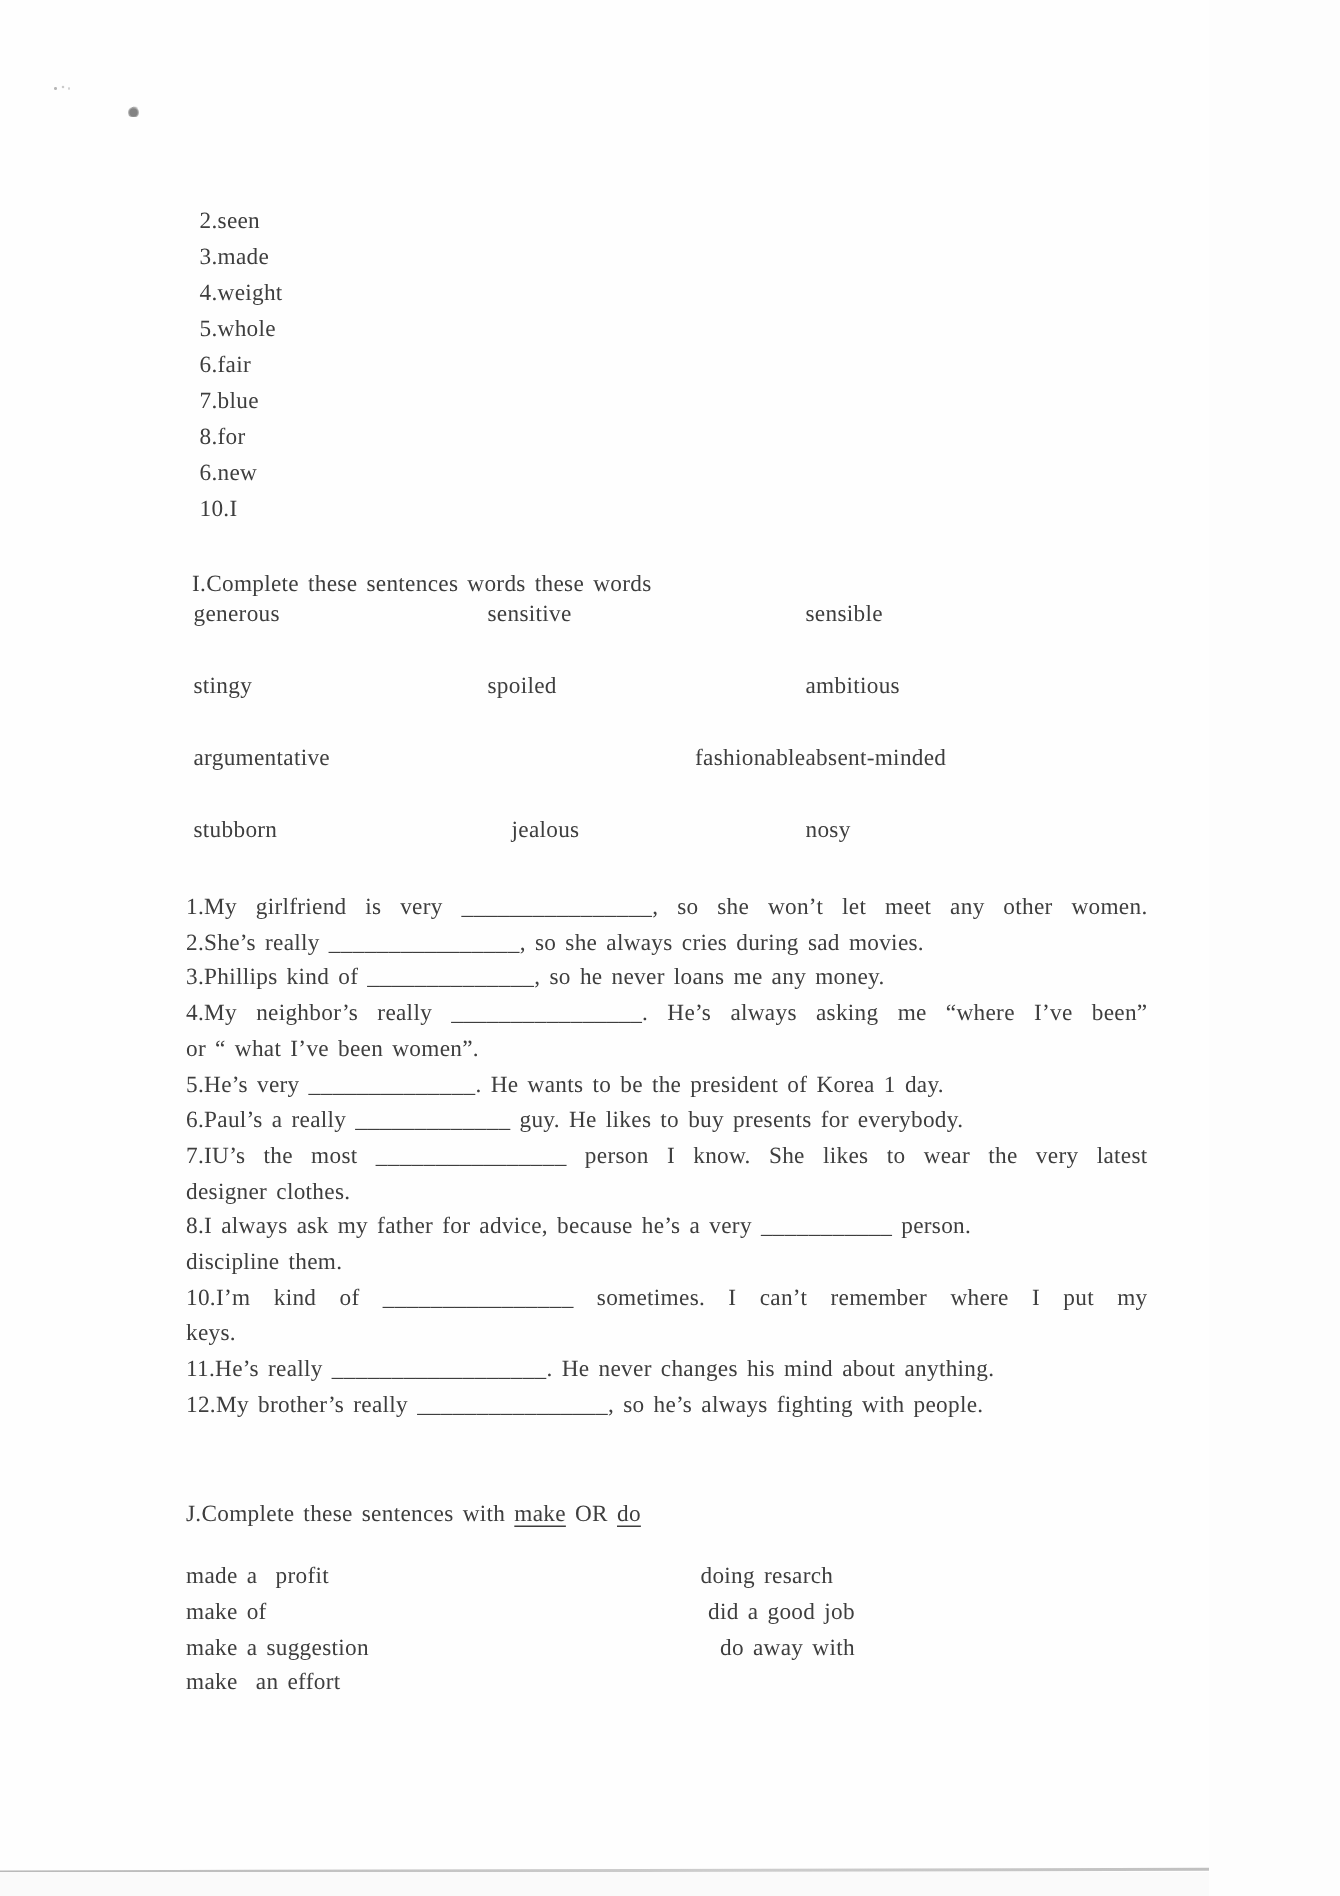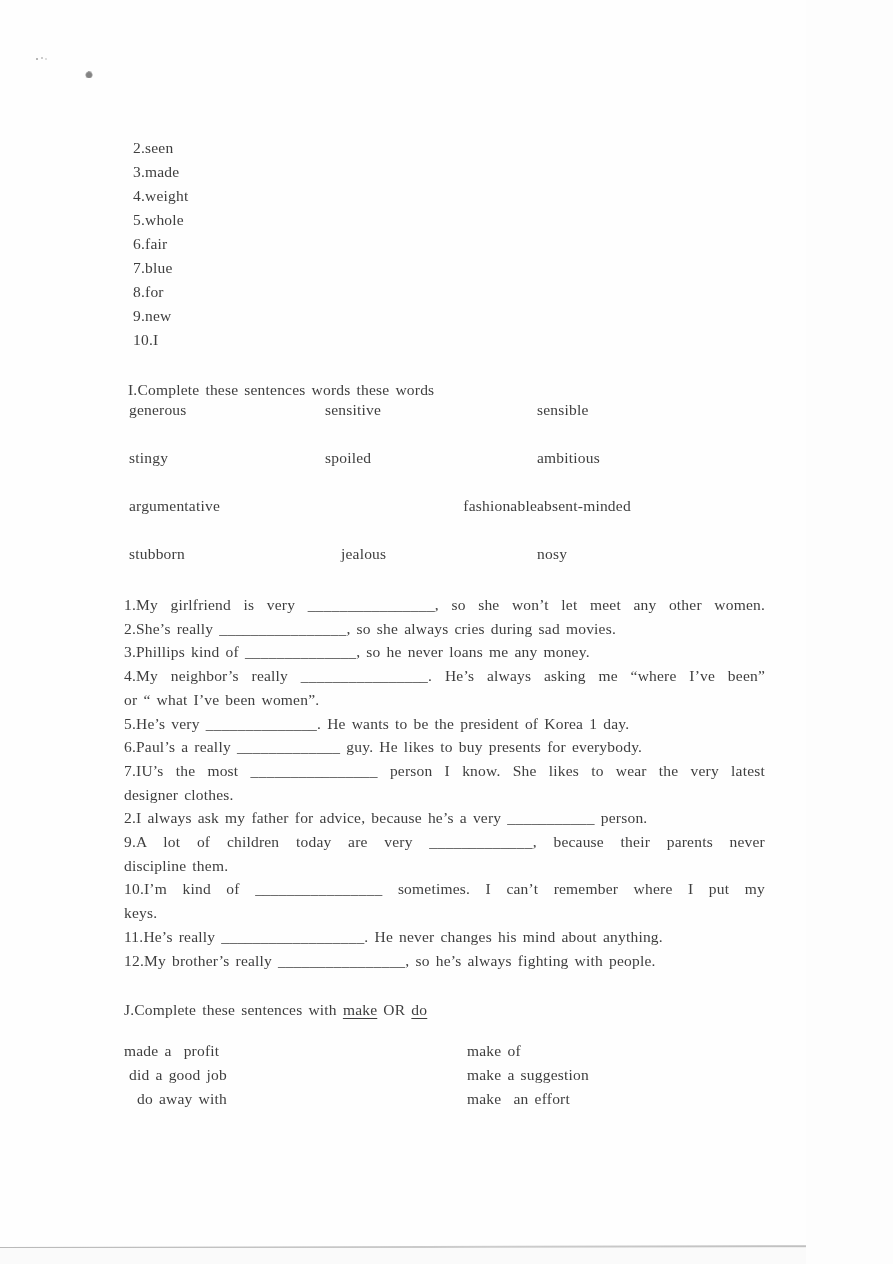--- a/index.html
+++ b/index.html
@@ -102,21 +102,21 @@
   <div class="smudge-b"></div>
 
   <div class="answers">
     <div>2.seen</div>
     <div>3.made</div>
     <div>4.weight</div>
     <div>5.whole</div>
     <div>6.fair</div>
     <div>7.blue</div>
     <div>8.for</div>
-    <div>9.new</div>
+    <div>6.new</div>
     <div>10.I</div>
   </div>
 
   <div class="heading-i">I.Complete these sentences words these words</div>
 
   <div class="word-grid">
     <div>generous</div>
     <div>sensitive</div>
     <div>sensible</div>
     <div>stingy</div>
@@ -133,33 +133,33 @@
   <div class="sentences">
     <div class="line stretch">1.My girlfriend is very ________________, so she won’t let meet any other women.</div>
     <div class="line">2.She’s really ________________, so she always cries during sad movies.</div>
     <div class="line">3.Phillips kind of ______________, so he never loans me any money.</div>
     <div class="line stretch">4.My neighbor’s really ________________. He’s always asking me “where I’ve been”</div>
     <div class="line">or “ what I’ve been women”.</div>
     <div class="line">5.He’s very ______________. He wants to be the president of Korea 1 day.</div>
     <div class="line">6.Paul’s a really _____________ guy. He likes to buy presents for everybody.</div>
     <div class="line stretch">7.IU’s the most ________________ person I know. She likes to wear the very latest</div>
     <div class="line">designer clothes.</div>
-    <div class="line">2.I always ask my father for advice, because he’s a very ___________ person.</div>
-    <div class="line stretch">9.A lot of children today are very _____________, because their parents never</div>
+    <div class="line">8.I always ask my father for advice, because he’s a very ___________ person.</div>
     <div class="line">discipline them.</div>
     <div class="line stretch">10.I’m kind of ________________ sometimes. I can’t remember where I put my</div>
     <div class="line">keys.</div>
     <div class="line">11.He’s really __________________. He never changes his mind about anything.</div>
     <div class="line">12.My brother’s really ________________, so he’s always fighting with people.</div>
   </div>
 
   <div class="section-j">
     <div class="heading-j"><span>J.Complete these sentences with </span><span class="u">make</span><span> OR </span><span class="u">do</span></div>
     <div class="collocations">
       <div>made a  profit</div>
+      <div>doing resarch</div>
       <div>make of</div>
       <div class="r2">did a good job</div>
       <div>make a suggestion</div>
       <div class="r3">do away with</div>
       <div>make  an effort</div>
     </div>
   </div>
 
   <div class="page-edge"></div>
   <div class="below-edge"></div>

